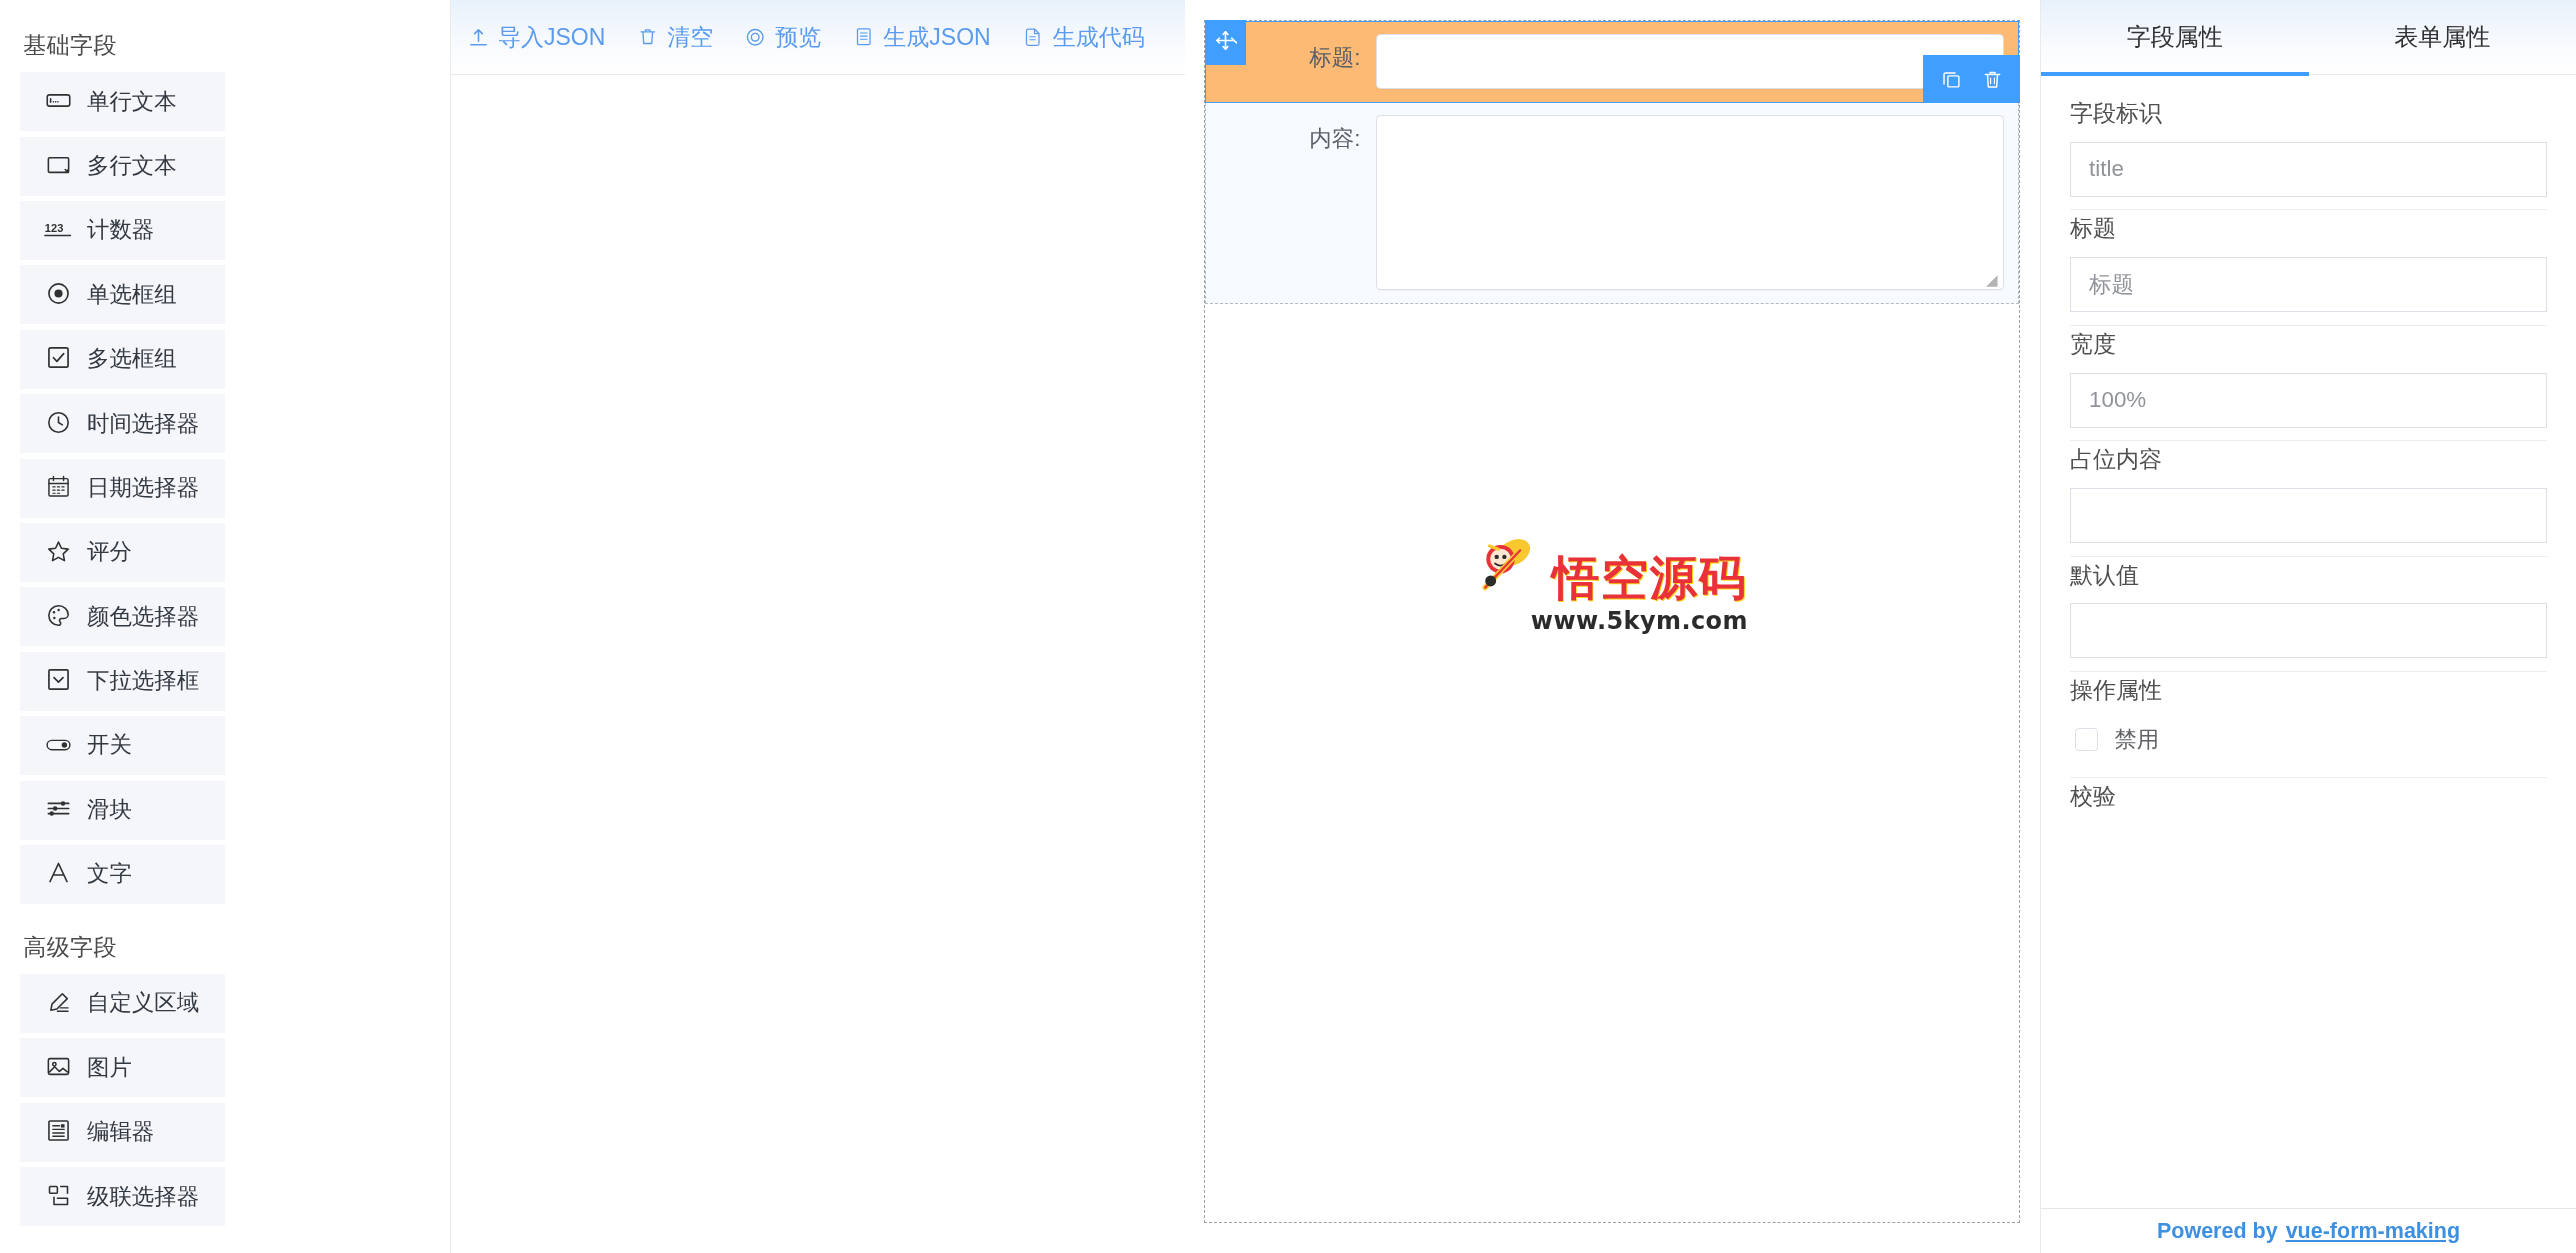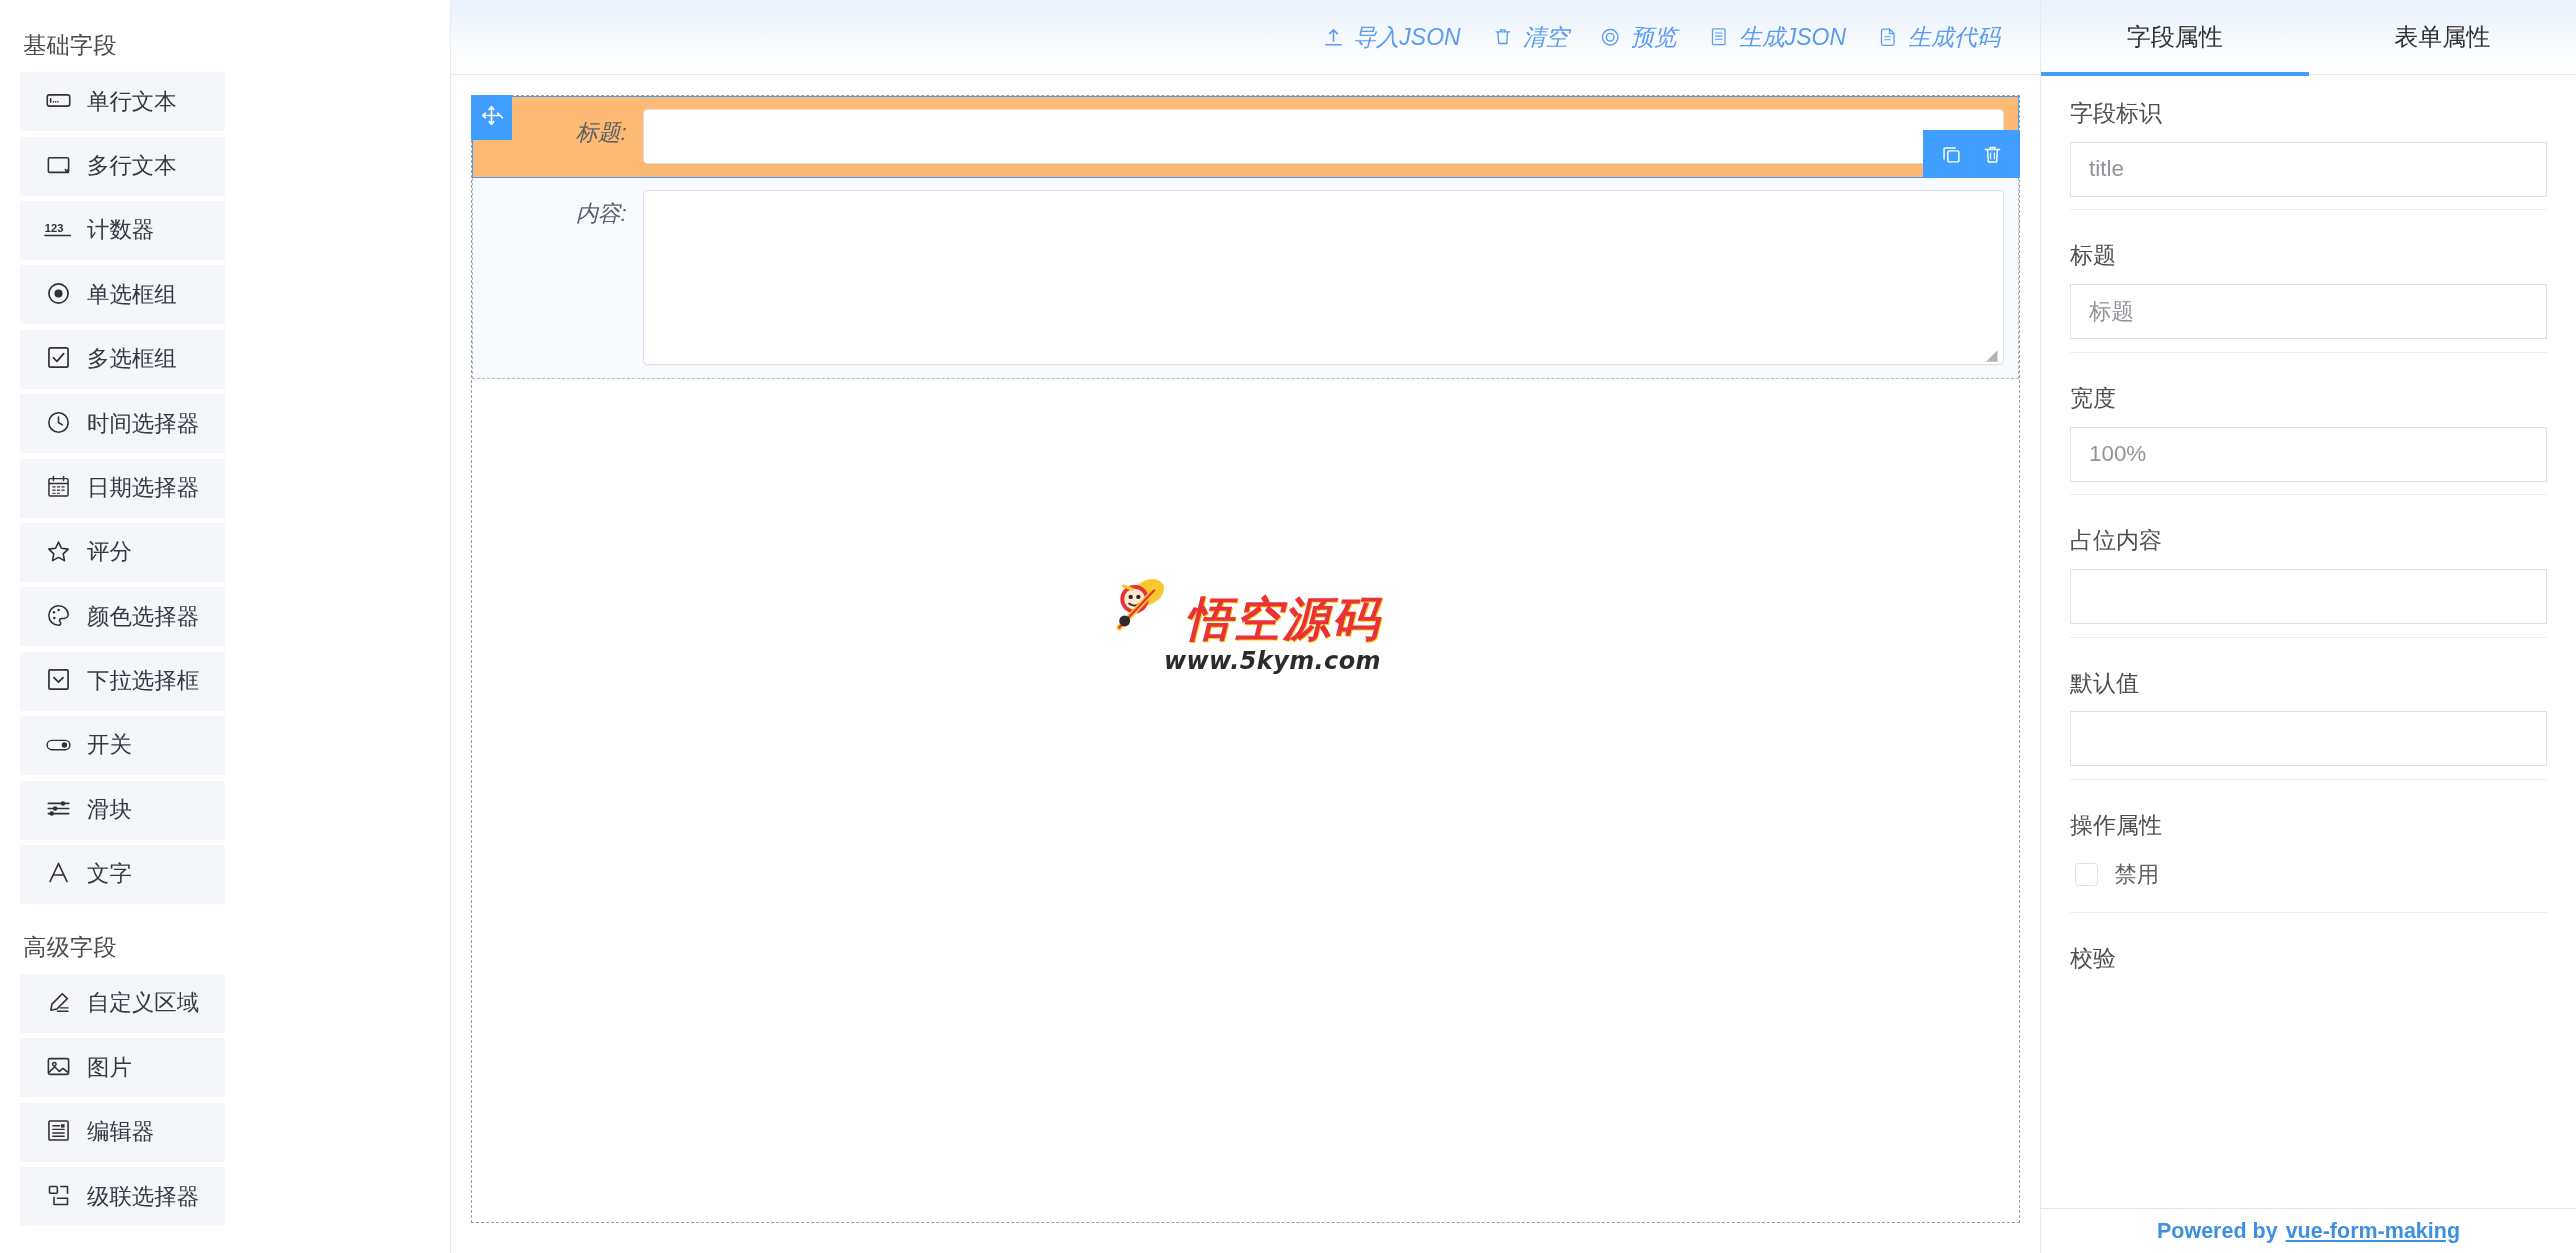--- a/index.html
+++ b/index.html
@@ -64,25 +64,24 @@
     color: #303133;
   }
   .field-item .ficon svg { display: block; }
   .field-item .flabel { white-space: nowrap; }
 
   
   .center {
     flex: 1;
     position: relative;
     display: flex;
-    flex-direction: column;
+    flex-direction: row;
     background: #fff;
     min-width: 0;
     border-right: 0.9px solid #e8eaec;
-    font-style: italic;
   }
   .toolbar {
     height: 75px;
     flex: 0 0 75px;
     background: linear-gradient(180deg,#e8f1fc 0%, #f7fafd 55%, #ffffff 100%);
     border-bottom: 0.9px solid #e4e7ed;
     display: flex;
     align-items: center;
     justify-content: flex-end;
     padding-right: 25px;
@@ -268,21 +267,21 @@
     left: 0; right: 0; bottom: -1.8px;
     height: 3.6px;
     background: #409eff;
   }
   .props {
     flex: 1;
     overflow: hidden;
     padding: 25px 29px 0 29px;
   }
   .prop-group { padding-bottom: 12.5px; }
-  .prop-group.divided { border-bottom: 0.9px solid #ededed; margin-bottom: 32px; }
+  .prop-group.divided { border-bottom: 0.9px solid #ededed; margin-bottom: 5px; }
   .prop-label {
     font-size: 23px;
     color: #4f4f4f;
     margin-bottom: 14.3px;
     line-height: 1.2;
   }
   .prop-input {
     width: 100%;
     height: 55px;
     border: 0.9px solid #dcdfe6;

